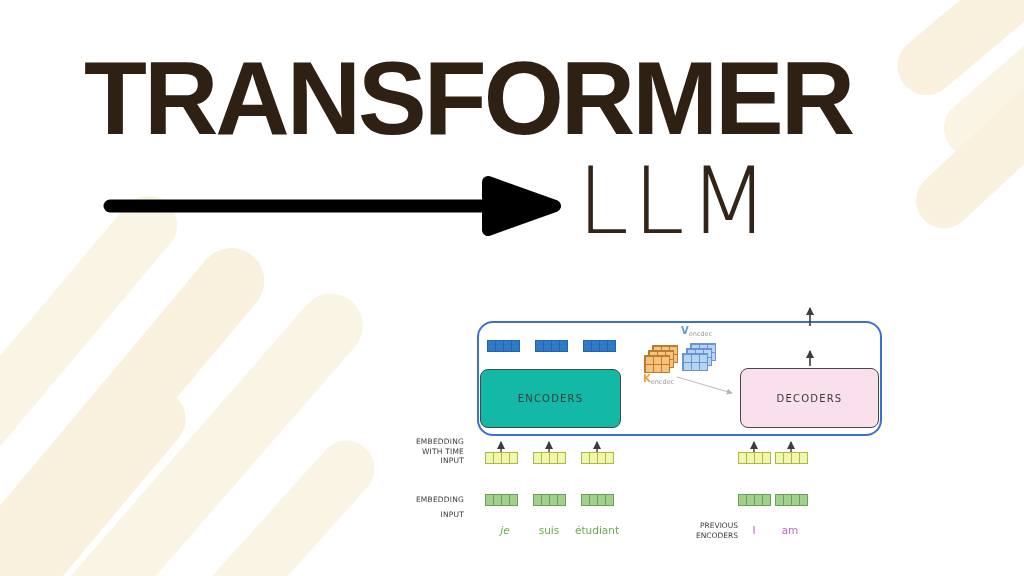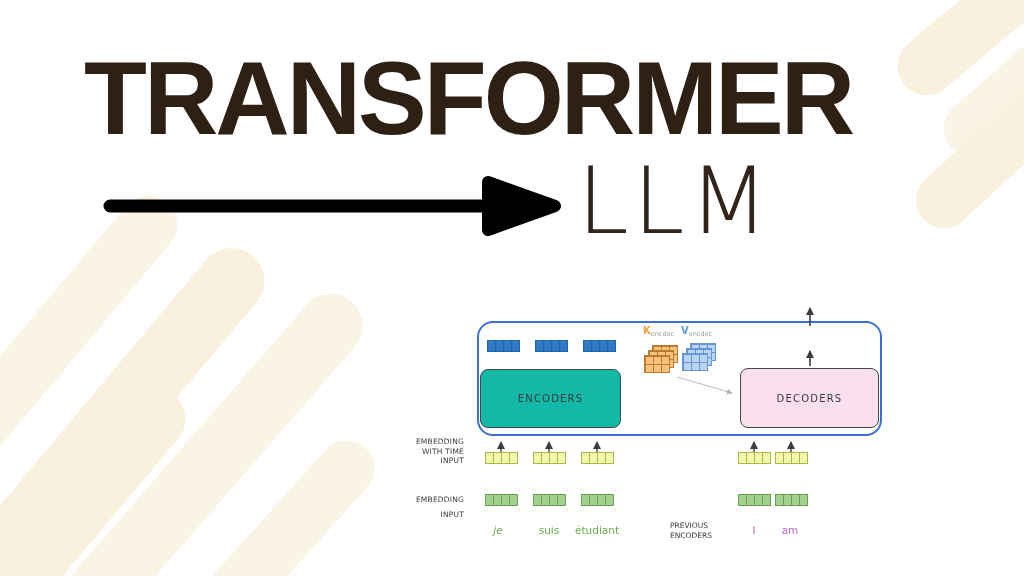--- a/index.html
+++ b/index.html
@@ -45,21 +45,21 @@
   
   .strip{position:absolute;display:flex;}
   .strip .c{width:7px;height:10px;margin-left:-1px;}
   .strip .c:first-child{margin-left:0;}
   .strip.blue .c{background:#2e7ac6;border:1px solid #2166ad;height:10px;}
   .strip.yellow .c{background:#f2f7ad;border:1px solid #a9b944;}
   .strip.green .c{background:#a2cf8c;border:1px solid #66a355;}
   
   .kv{position:absolute;font-size:10px;font-weight:bold;white-space:nowrap;}
   .kv .sub{font-size:6.5px;font-weight:normal;color:#9a9a9a;vertical-align:-2px;letter-spacing:0;}
-  .kv.k{color:#f2a03d;}
+  .kv.k{color:#f2a03d;margin-top:48px;}
   .kv.v{color:#5b9bd5;}
   .stack{position:absolute;width:34px;height:28px;}
   .layer{position:absolute;width:24px;height:16px;background-size:8px 8px;}
   .stack.orange .layer{
     background-color:#f7c27c;border:1px solid #b97c30;
     background-image:linear-gradient(to right,#b97c30 1px,transparent 1px),
                      linear-gradient(to bottom,#b97c30 1px,transparent 1px);
   }
   .stack.bluem .layer{
     background-color:#b9d4f1;border:1px solid #6694d4;
@@ -67,21 +67,21 @@
                      linear-gradient(to bottom,#6694d4 1px,transparent 1px);
   }
   .layer.l0{left:8px;top:0;}
   .layer.l1{left:4px;top:5px;}
   .layer.l2{left:0;top:10px;}
   
   .rowlabel{
     position:absolute;left:0;width:64px;text-align:right;
     font-size:7.5px;line-height:9.5px;color:#3a3a3a;letter-spacing:0.2px;
   }
-  .prevout{position:absolute;left:270px;top:226px;width:68px;text-align:left;
+  .prevout{position:absolute;left:270px;top:226px;width:68px;text-align:right;
     font-size:7.5px;line-height:10px;color:#3a3a3a;}
   .token{position:absolute;top:229px;text-align:center;font-size:10.5px;}
   .token.in{color:#67ae4b;}
   .token.out{color:#bd66c4;}
   .arrows{position:absolute;left:0;top:0;pointer-events:none;}
 </style>
 </head>
 <body>
 
 <div class="deco" style="left:868px;top:-44px;width:310px;height:58px;transform:rotate(-40deg);"></div>
@@ -206,21 +206,21 @@
     <span style="display:block">WITH TIME</span>
     <span style="display:block">INPUT</span>
   </div>
   <div class="rowlabel" style="top:200px;">EMBEDDING</div>
   <div class="rowlabel" style="top:215px;">INPUT</div>
   <div class="prevout">
     <span style="display:block">PREVIOUS</span>
     <span style="display:block">ENCODERS</span>
   </div>
 
-  <div class="token in" style="left:78px;width:40px;font-style:italic;">je</div>
+  <div class="token in" style="left:85px;width:40px;font-style:italic;">je</div>
   <div class="token in" style="left:129px;width:40px;">suis</div>
   <div class="token in" style="left:167px;width:60px;">étudiant</div>
   <div class="token out" style="left:342px;width:24px;">I</div>
   <div class="token out" style="left:378px;width:24px;">am</div>
 
   <svg class="arrows" width="560" height="275" viewBox="0 0 560 275">
     <defs>
       <marker id="ah" viewBox="0 0 8 8" refX="7" refY="4" markerWidth="8" markerHeight="8" markerUnits="userSpaceOnUse" orient="auto">
         <path d="M0 0 L8 4 L0 8 Z" fill="#3d3d3d"></path>
       </marker>

